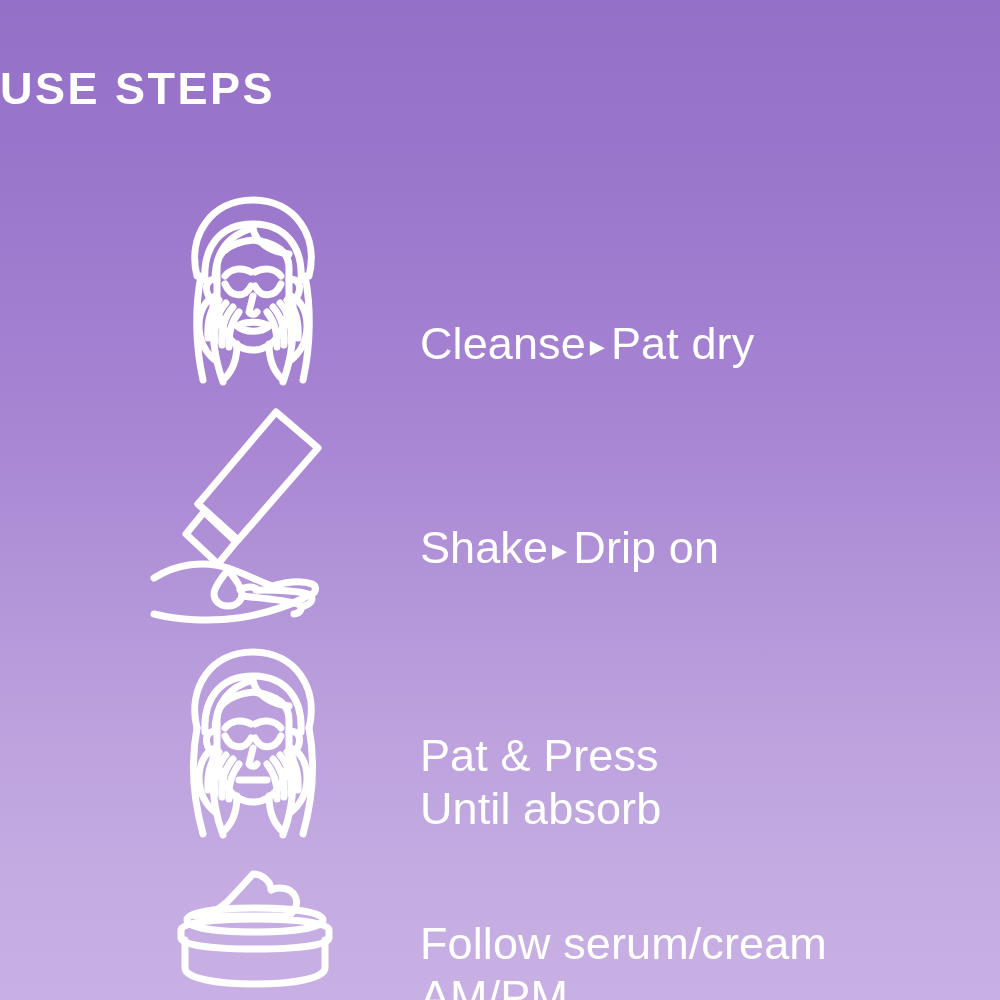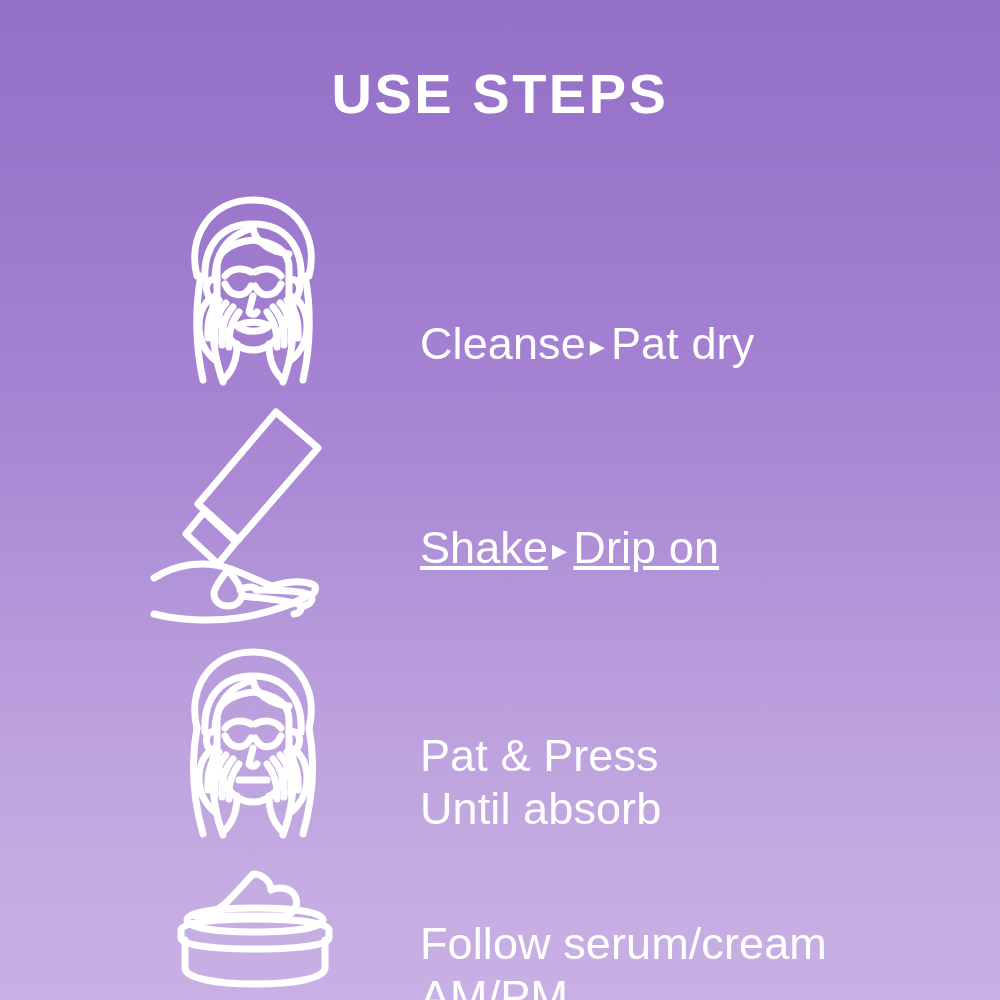--- a/index.html
+++ b/index.html
@@ -25,23 +25,23 @@
     font-family: "Liberation Sans", "DejaVu Sans", sans-serif;
     -webkit-font-smoothing: antialiased;
   }
 
   
   .poster-title {
     position: absolute;
     top: 66px;
     left: 0;
     width: 1000px;
-    text-align: center;
+    text-align: left;
     color: #ffffff;
-    font-size: 56px;
+    font-size: 45px;
     font-weight: 700;
     letter-spacing: 2.5px;
     line-height: 1;
     white-space: nowrap;
   }
 
   
   .steps {
     position: absolute;
     top: 178px;
@@ -82,21 +82,21 @@
   #row-2 { top: 218px; height: 232px; }
   #row-3 { top: 450px; height: 222px; padding-left: 31px; }
   #row-4 { top: 672px; height: 150px; }
 
   #icon-1 { left: 163px; top: 6px;   width: 180px; height: 205px; }
   #icon-2 { left: 152px; top: 4px;   width: 195px; height: 225px; }
   #icon-3 { left: 163px; top: 8px;   width: 180px; height: 205px; }
   #icon-4 { left: 165px; top: 18px;  width: 180px; height: 120px; }
 
   #text-1 { top: 86px; }
-  #text-2 { top: 72px; text-decoration: underline; }
+  #text-2 { top: 72px; }
   #text-3 { top: 48px; }
   #text-4 { top: 14px; }
 
   svg.line-icon {
     display: block;
     width: 100%;
     height: 100%;
     overflow: visible;
   }
   svg.line-icon * {

